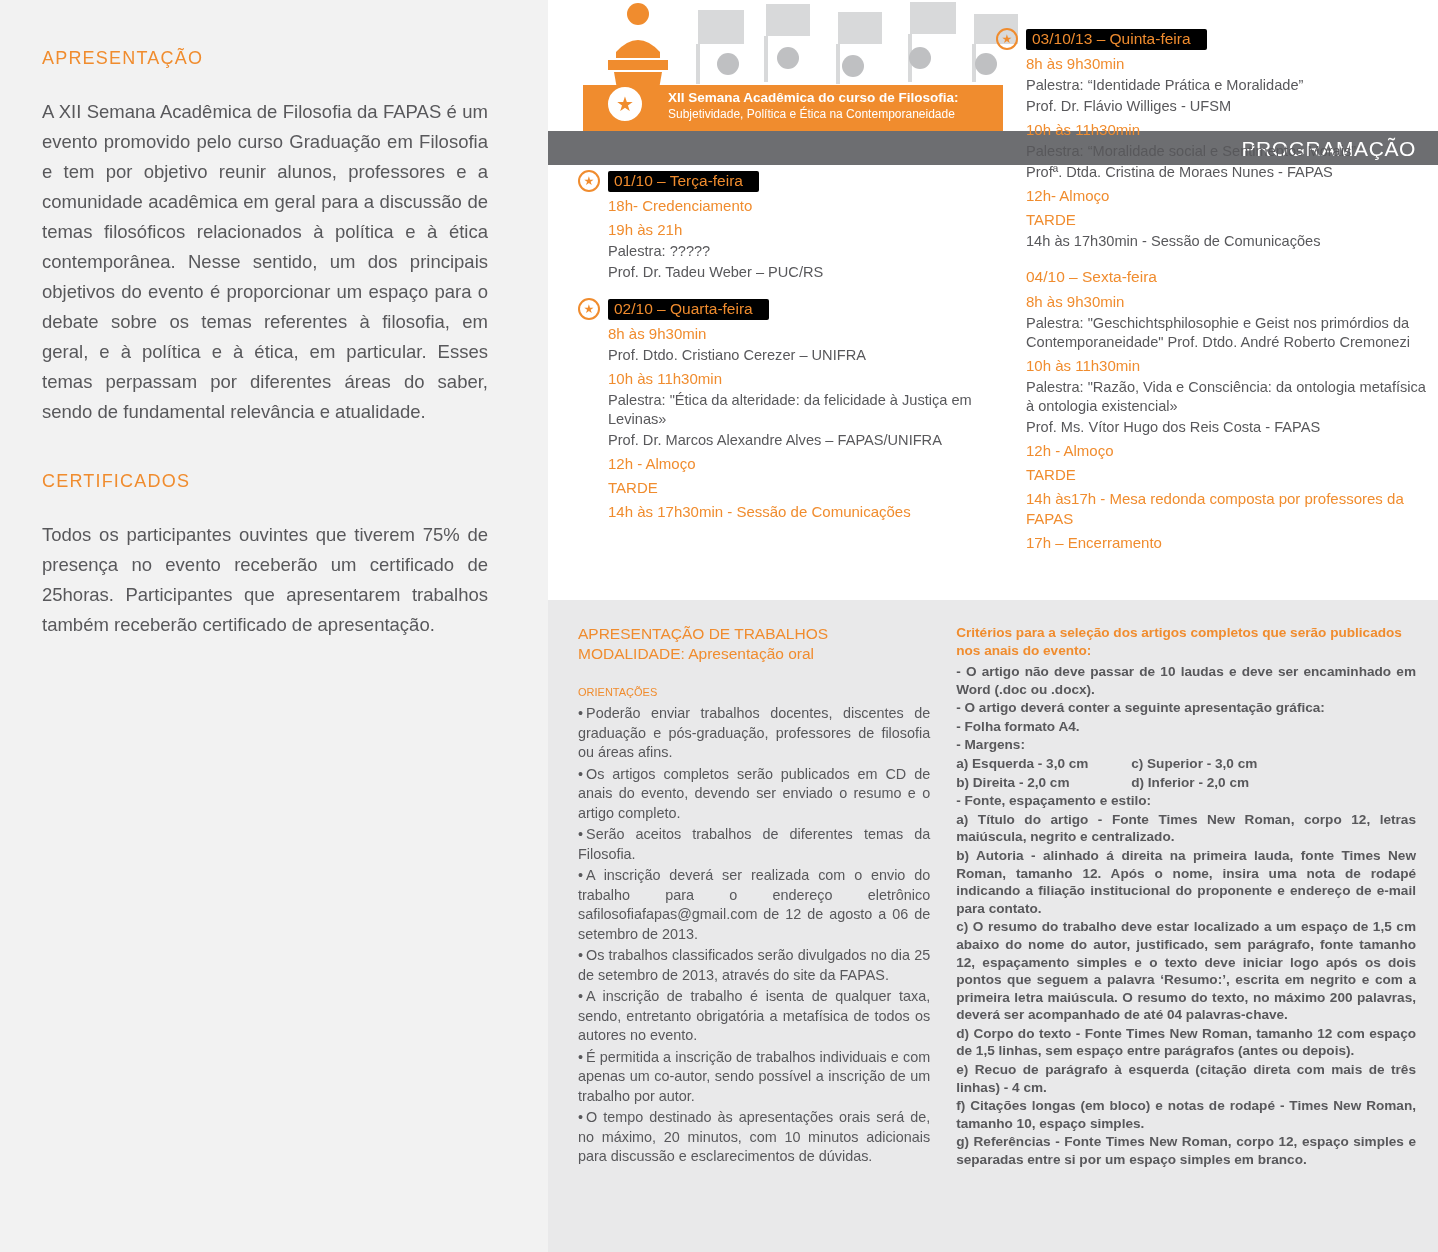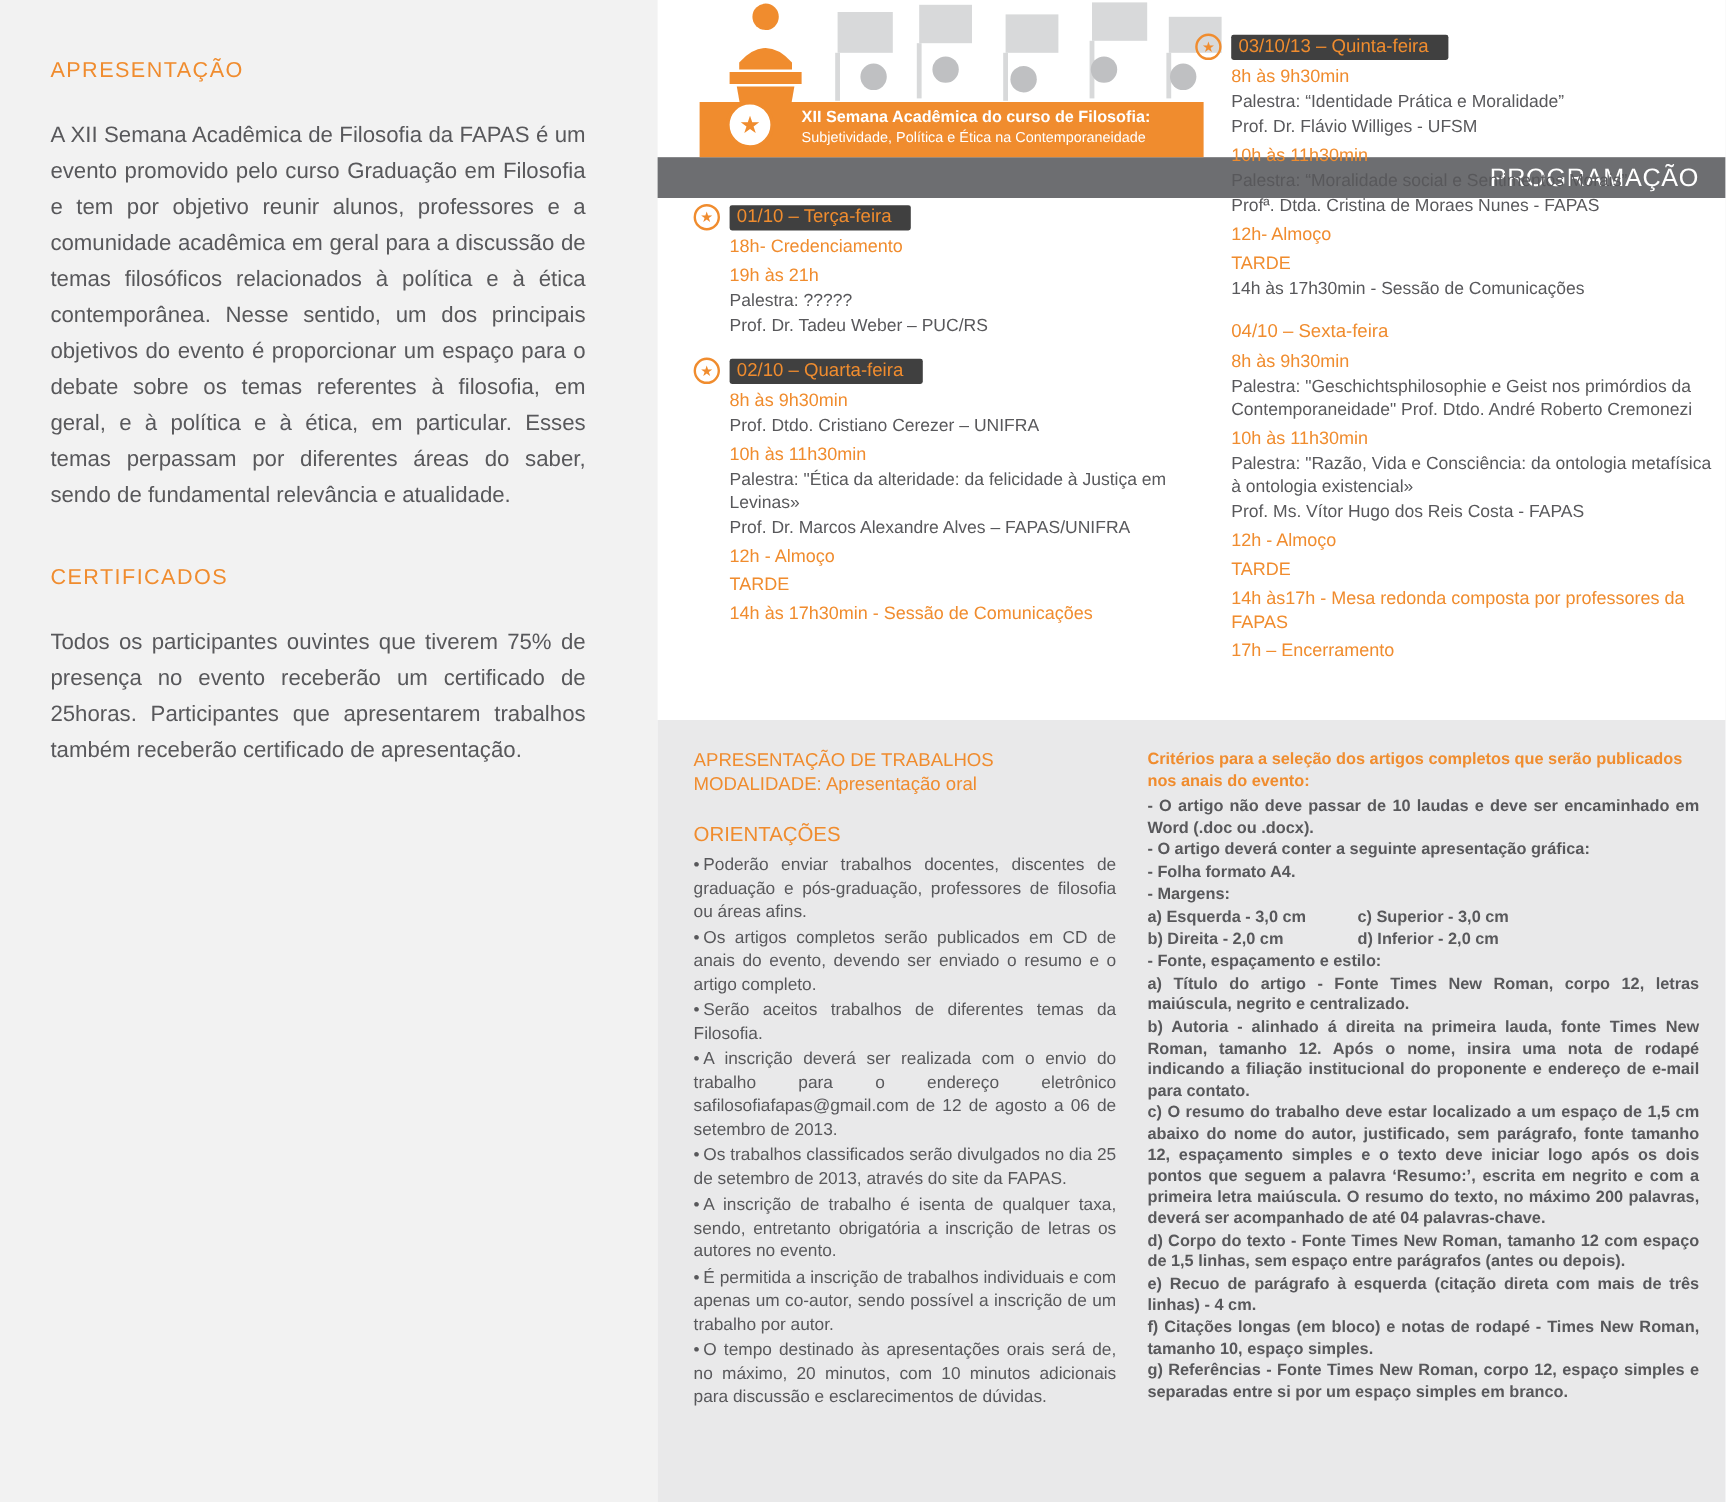--- a/index.html
+++ b/index.html
@@ -79,42 +79,42 @@
     margin:0 0 4px 0;
   }
   .day-star {
     width:22px; height:22px; border-radius:50%;
     border:2px solid #f08c2e; color:#f08c2e;
     display:flex; align-items:center; justify-content:center;
     font-size:12px; flex:0 0 22px;
   }
   .day-label {
     color:#f08c2e; font-size:15.5px;
-    background:#404040; padding:1px 16px 2px 6px;
+    background:#000000; padding:1px 16px 2px 6px;
     border-radius:2px;
   }
   .day-label.plain { background:transparent; padding-left:0; }
   .time   { color:#f08c2e; font-size:15px; line-height:20px; margin-top:4px; }
   .item   { color:#58585b; font-size:14.6px; line-height:19px; }
   .blk { margin-bottom:2px; }
   .day-block { margin-bottom:16px; }
   .indent { padding-left:30px; }
 
   
   .lower {
     position:absolute; left:548px; top:600px; width:890px; height:836px;
     background:#e9e9ea;
     padding:24px 22px 0 30px;
   }
   .lower-cols { display:flex; gap:26px; }
   .lcol { width:360px; }
   .rcol { width:470px;font-weight:bold; }
   .lower-title { color:#f08c2e; font-size:15.5px; line-height:20px; }
   .lower-sub   { color:#f08c2e; font-size:15.5px; line-height:20px; margin-bottom:22px;}
-  .orient      { color:#f08c2e; font-size:17px; margin-bottom:6px; }
+  .orient      { color:#f08c2e; font-size:11px; margin-bottom:6px; }
   .bullets p {
     margin:0 0 2px 0; font-size:14.4px; line-height:19.5px;
     color:#58585b; text-align:justify;
   }
   .bullets p.b::before { content:"•"; margin-right:3px; }
   .rcol .crit { color:#f08c2e; font-size:13.6px; line-height:17.5px; margin-bottom:4px; }
   .rcol p { margin:0 0 1px 0; font-size:13.6px; line-height:17.6px; color:#58585b; text-align:justify; }
   .margins { display:flex; }
   .margins .m1 { width:175px; }
 </style>
@@ -251,21 +251,21 @@
       <div class="lcol">
         <div class="lower-title">APRESENTAÇÃO DE TRABALHOS</div>
         <div class="lower-sub">MODALIDADE: Apresentação oral</div>
         <div class="orient">ORIENTAÇÕES</div>
         <div class="bullets" id="bullets">
             <p class="b">Poderão enviar trabalhos docentes, discentes de graduação e pós-graduação, professores de filosofia ou áreas afins.</p>
             <p class="b">Os artigos completos serão publicados em CD de anais do evento, devendo ser enviado o resumo e o artigo completo.</p>
             <p class="b">Serão aceitos trabalhos de diferentes temas da Filosofia.</p>
             <p class="b">A inscrição deverá ser realizada com o envio do trabalho para o endereço eletrônico safilosofiafapas@gmail.com de 12 de agosto a 06 de setembro de 2013.</p>
             <p class="b">Os trabalhos classificados serão divulgados no dia 25 de setembro de 2013, através do site da FAPAS.</p>
-            <p class="b">A inscrição de trabalho é isenta de qualquer taxa, sendo, entretanto obrigatória a inscrição de letras os autores no evento.</p>
+            <p class="b">A inscrição de trabalho é isenta de qualquer taxa, sendo, entretanto obrigatória a metafísica de todos os autores no evento.</p>
             <p class="b">É permitida a inscrição de trabalhos individuais e com apenas um co-autor, sendo possível a inscrição de um trabalho por autor.</p>
             <p class="b">O tempo destinado às apresentações orais será de, no máximo, 20 minutos, com 10 minutos adicionais para discussão e esclarecimentos de dúvidas.</p>
           </div>
       </div>
       <div class="rcol">
         <div class="crit">Critérios para a seleção dos artigos completos que serão publicados nos anais do evento:</div>
         <div id="crit-lines">
             <p>- O artigo não deve passar de 10 laudas e deve ser encaminhado em Word (.doc ou .docx).</p>
             <p>- O artigo deverá conter a seguinte apresentação gráfica:</p>
             <p>- Folha formato A4.</p>

